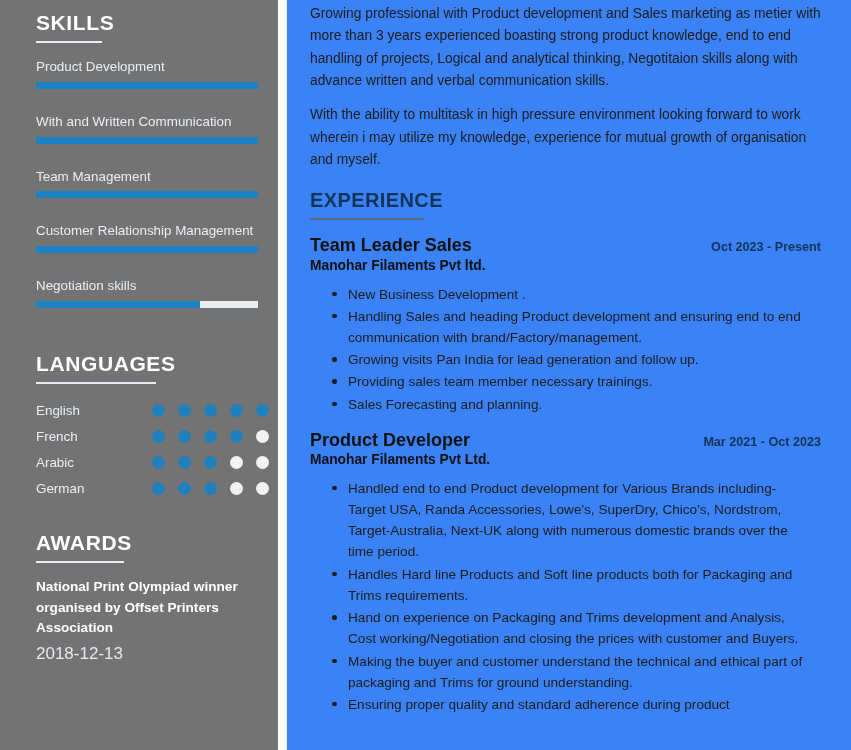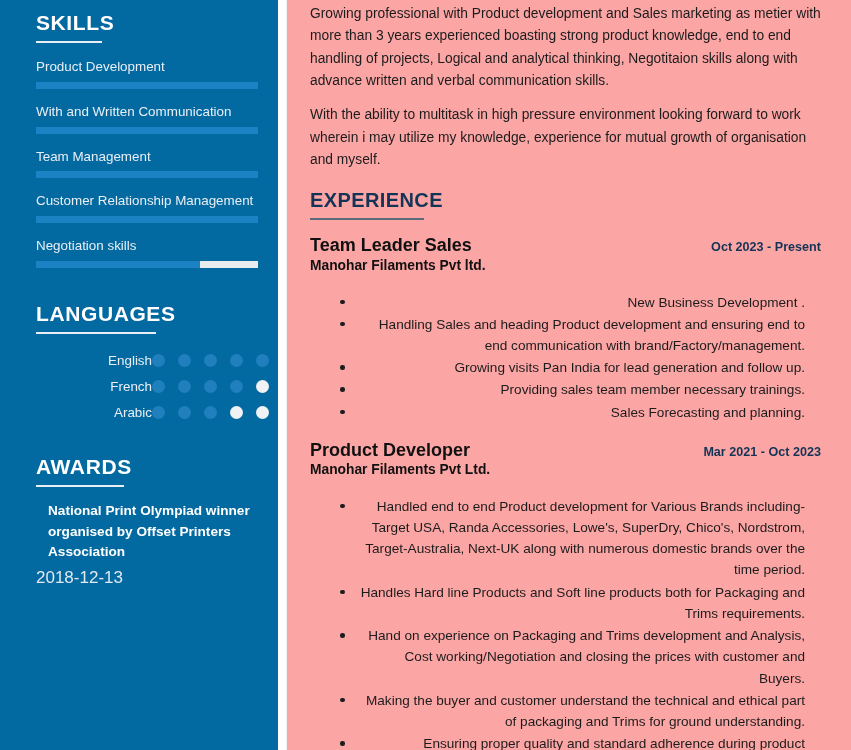--- a/index.html
+++ b/index.html
@@ -15,21 +15,21 @@
     font-family: "Liberation Sans", sans-serif;
     background: #ffffff;
     display: flex;
     align-items: stretch;
   }
 
   
   .sidebar {
     width: 278px;
     min-width: 278px;
-    background: #0369a1;
+    background: #737373;
     color: #ffffff;
     padding: 0 0 0 0;
     position: relative;
     overflow: hidden;
   }
 
   .sidebar-inner {
     padding: 12px 20px 0 36px;
   }
 
@@ -45,21 +45,21 @@
   .side-rule {
     height: 2px;
     background: #e8eef4;
     margin-top: 7px;
     margin-bottom: 14px;
   }
   .side-rule.w-skills { width: 66px; }
   .side-rule.w-languages { width: 120px; }
   .side-rule.w-awards { width: 88px; }
 
-  .skill-item { margin-bottom: 13px; }
+  .skill-item { margin-bottom: 23px; }
 
   .skill-label {
     font-size: 13.4px;
     color: #e9eff5;
     line-height: 1.55;
     margin-bottom: 4px;
     font-weight: normal;
   }
 
   .skill-track {
@@ -75,21 +75,20 @@
     background: #1b82c4;
   }
 
   .gap-languages { height: 22px; }
   .gap-awards { height: 30px; }
 
   .lang-row {
     display: flex;
     align-items: center;
     height: 26px;
-    text-align: right;
   }
 
   .lang-name {
     font-size: 13.4px;
     color: #e9eff5;
     width: 116px;
     flex-shrink: 0;
   }
 
   .lang-dots { display: flex; }
@@ -101,21 +100,20 @@
     margin-right: 13px;
     background: #f0f2f4;
   }
   .dot.on { background: #2080bd; }
 
   .award-title {
     font-size: 13.6px;
     font-weight: bold;
     color: #ffffff;
     line-height: 1.52;
-    margin-left: 12px;
   }
 
   .award-date {
     font-size: 17px;
     color: #e2e9f0;
     line-height: 1.6;
     margin-top: 1px;
   }
 
   
@@ -124,21 +122,21 @@
     min-width: 9px;
     background: #ffffff;
     border-right: 1px solid #eef1f4;
   }
 
   
   .main {
     flex: 1;
     padding: 0 30px 0 23px;
     overflow: hidden;
-    background: #fca5a5;
+    background: #3b82f6;
   }
 
   .summary-block { padding-top: 3px; }
 
   .summary-p {
     font-size: 13.8px;
     line-height: 1.62;
     color: #1c1c1c;
     margin-bottom: 12px;
   }
@@ -185,23 +183,22 @@
   .job-company {
     font-size: 13.8px;
     font-weight: bold;
     color: #111111;
     line-height: 1.35;
     margin-bottom: 3px;
   }
 
   .bullets {
     list-style: none;
-    margin: 16px;
+    margin: 8px;
     padding: 0;
-    text-align: right;
   }
 
   .bullets li {
     position: relative;
     padding-left: 30px;
     font-size: 13.6px;
     line-height: 1.56;
     color: #1c1c1c;
     margin-bottom: 1px;
   }
@@ -289,20 +286,30 @@
           <div class="lang-row">
             <div class="lang-name">Arabic</div>
             <div class="lang-dots">
               <span class="dot on" style="background: rgb(32, 128, 189);"></span>
               <span class="dot on" style="background: rgb(32, 128, 189);"></span>
               <span class="dot on" style="background: rgb(32, 128, 189);"></span>
               <span class="dot" style="background: rgb(240, 242, 244);"></span>
               <span class="dot" style="background: rgb(240, 242, 244);"></span>
             </div>
           </div>
+          <div class="lang-row">
+            <div class="lang-name">German</div>
+            <div class="lang-dots">
+              <span class="dot on" style="background: rgb(32, 128, 189);"></span>
+              <span class="dot on" style="background: rgb(32, 128, 189);"></span>
+              <span class="dot on" style="background: rgb(32, 128, 189);"></span>
+              <span class="dot" style="background: rgb(240, 242, 244);"></span>
+              <span class="dot" style="background: rgb(240, 242, 244);"></span>
+            </div>
+          </div>
         </div>
     </section>
 
     <div class="gap-awards"></div>
 
     <section>
       <h2 class="side-heading">AWARDS</h2>
       <div class="side-rule w-awards"></div>
       <div id="awards-list">
           <div>

